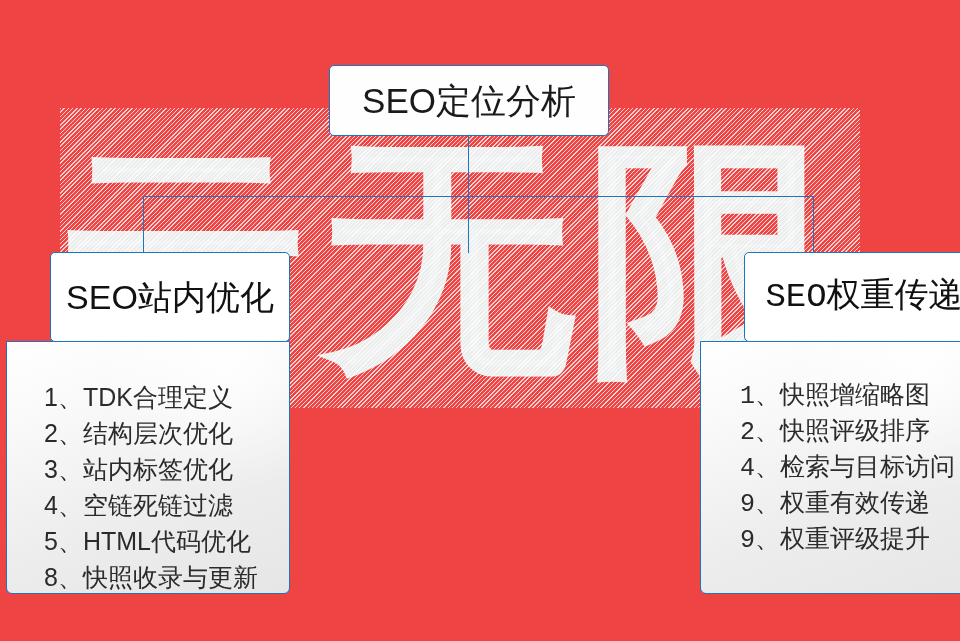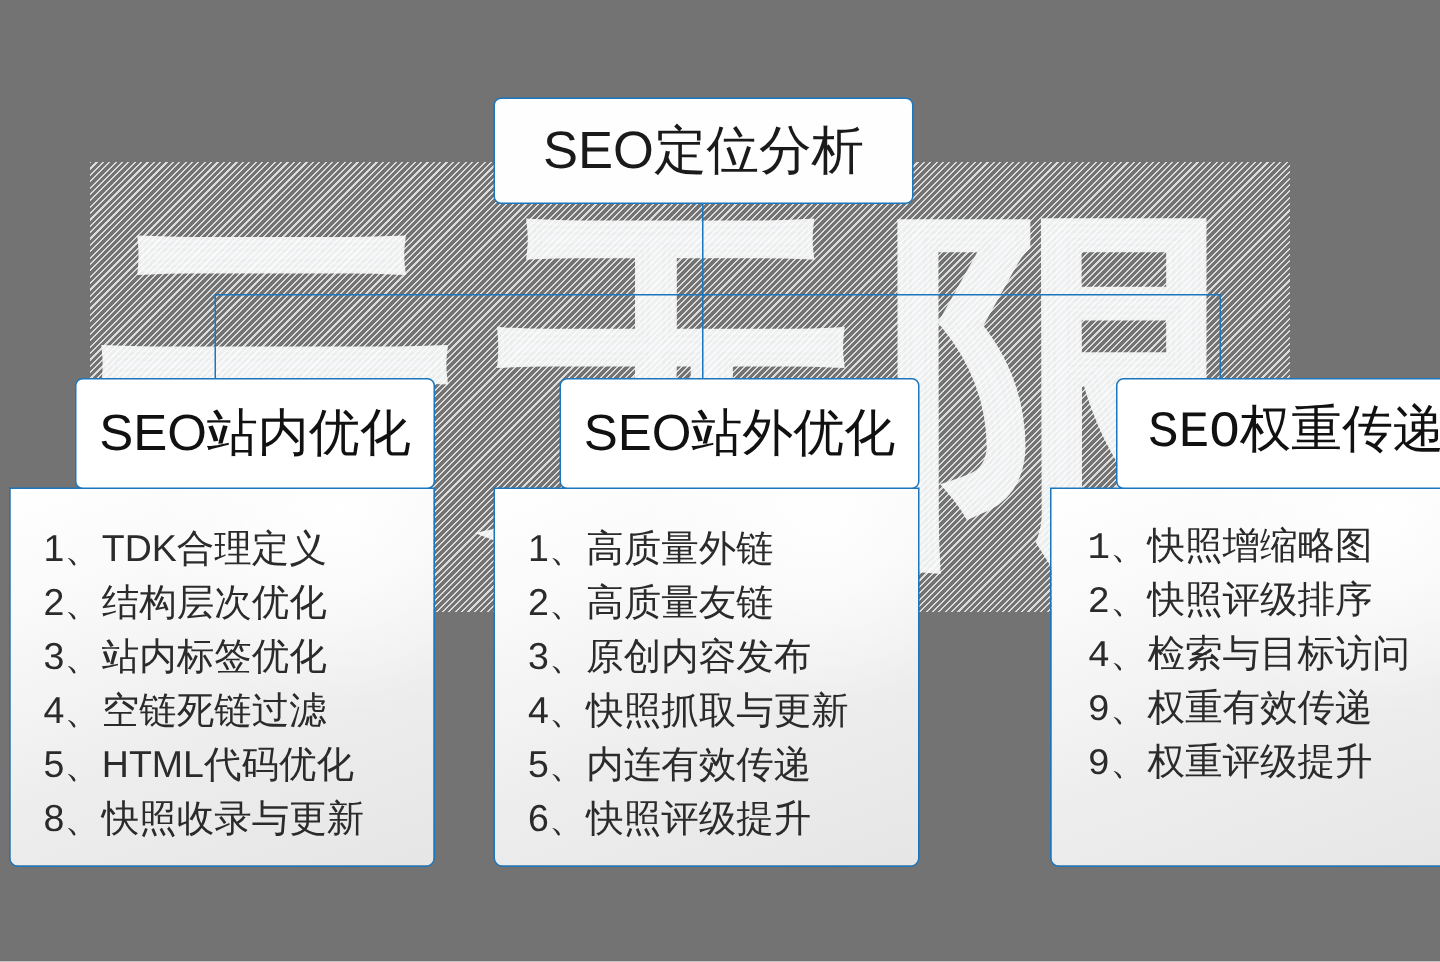--- a/index.html
+++ b/index.html
@@ -8,21 +8,21 @@
     background: #ffffff;
   }
   body {
     font-family: "Liberation Sans", "DejaVu Sans", sans-serif;
   }
 
   #canvas {
     position: relative;
     width: 960px;
     height: 641px;
-    background: #737373;
+    background: #ef4444;
     overflow: hidden;
   }
 
   
   .watermark {
     position: absolute;
     left: 60px;
     top: 108px;
     width: 800px;
     height: 300px;
@@ -91,21 +91,21 @@
   .col {
     top: 252px;
     width: 284px;
     z-index: 3;
   }
   .col-1 { left: 6px; }
   .col-2 { left: 329px; }
   .col-3 { left: 700px; width: 284px; font-family: Liberation Mono, monospace; }
 
   .col-head {
-    height: 74px;
+    height: 90px;
     border: 1px solid #1b76bd;
     border-radius: 5px;
     background: #ffffff;
     box-sizing: border-box;
     display: flex;
     align-items: center;
     justify-content: center;
     position: relative;
     z-index: 4;
     margin-left: 44px;
@@ -125,21 +125,21 @@
     background:
       radial-gradient(circle at 78% 6%, rgba(255,255,255,0.95) 0%, rgba(255,255,255,0) 42%),
       linear-gradient(160deg, #ffffff 0%, #fafafa 22%, #ededed 62%, #e6e6e6 100%);
     padding: 22px 0 0 0;
     overflow: hidden;
     position: relative;
   }
 
   .list {
     list-style: none;
-    margin: 0;
+    margin: 15px;
     padding: 0 0 0 22px;
   }
   .list li {
     font-size: 25px;
     line-height: 36px;
     color: #2b2b2b;
     white-space: nowrap;
   }
   .col-3 .list { padding-left: 24px; }
 </style>
@@ -170,35 +170,20 @@
         <li>1、TDK合理定义</li>
         <li>2、结构层次优化</li>
         <li>3、站内标签优化</li>
         <li>4、空链死链过滤</li>
         <li>5、HTML代码优化</li>
         <li>8、快照收录与更新</li>
       </ul>
     </div>
   </div>
 
-  <div class="node col col-2">
-    <div class="col-head">
-      <span class="head-text">SEO站外优化</span>
-    </div>
-    <div class="col-body">
-      <ul class="list">
-        <li>1、高质量外链</li>
-        <li>2、高质量友链</li>
-        <li>3、原创内容发布</li>
-        <li>4、快照抓取与更新</li>
-        <li>5、内连有效传递</li>
-        <li>6、快照评级提升</li>
-      </ul>
-    </div>
-  </div>
 
   <div class="node col col-3">
     <div class="col-head">
       <span class="head-text">SEO权重传递</span>
     </div>
     <div class="col-body">
       <ul class="list">
         <li>1、快照增缩略图</li>
         <li>2、快照评级排序</li>
         <li>4、检索与目标访问</li>

